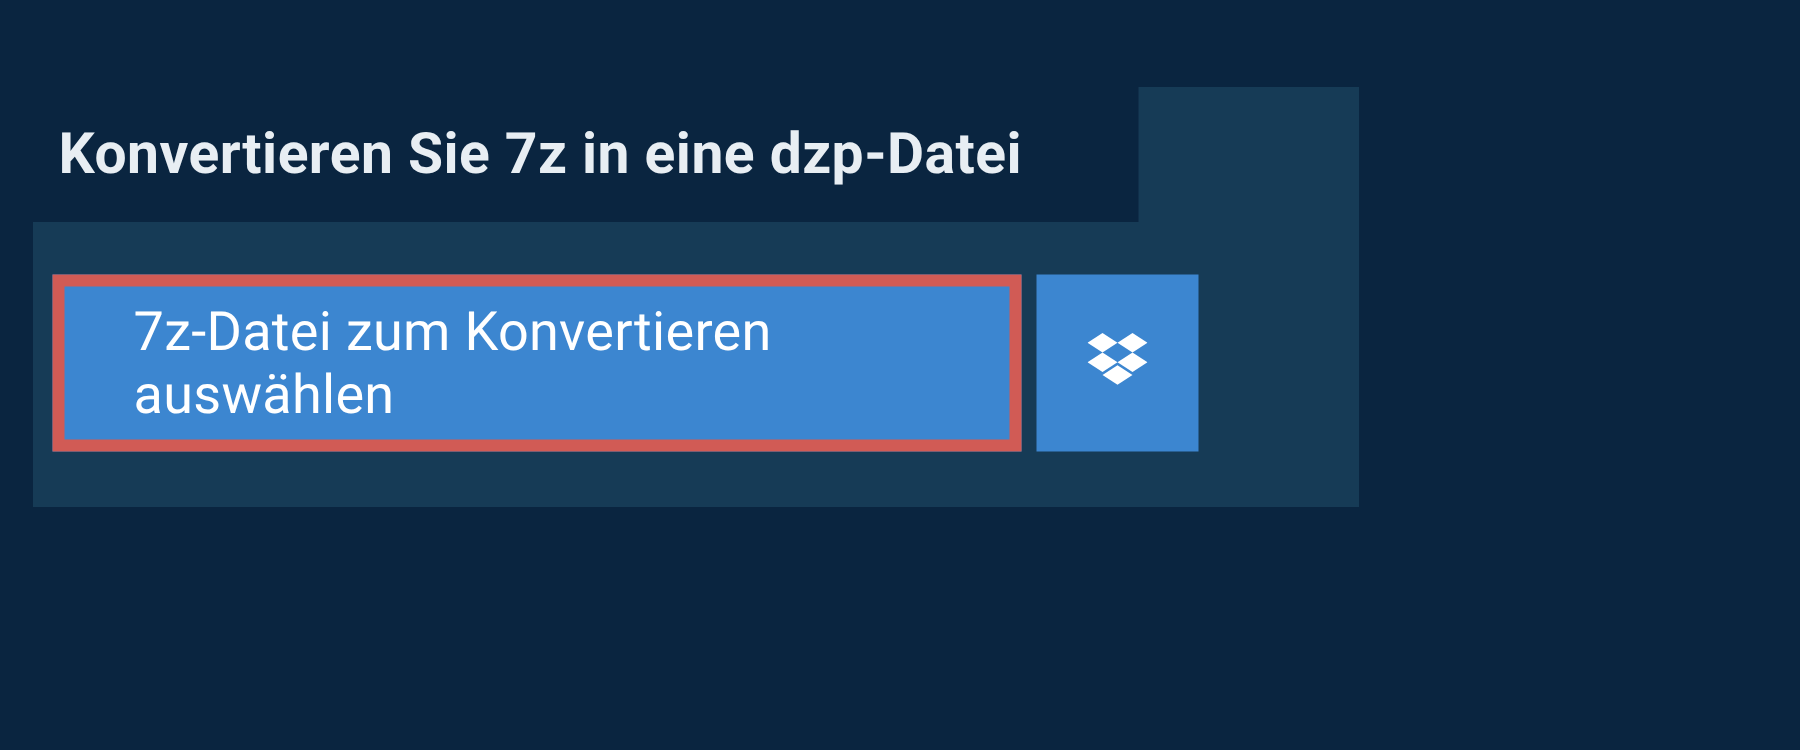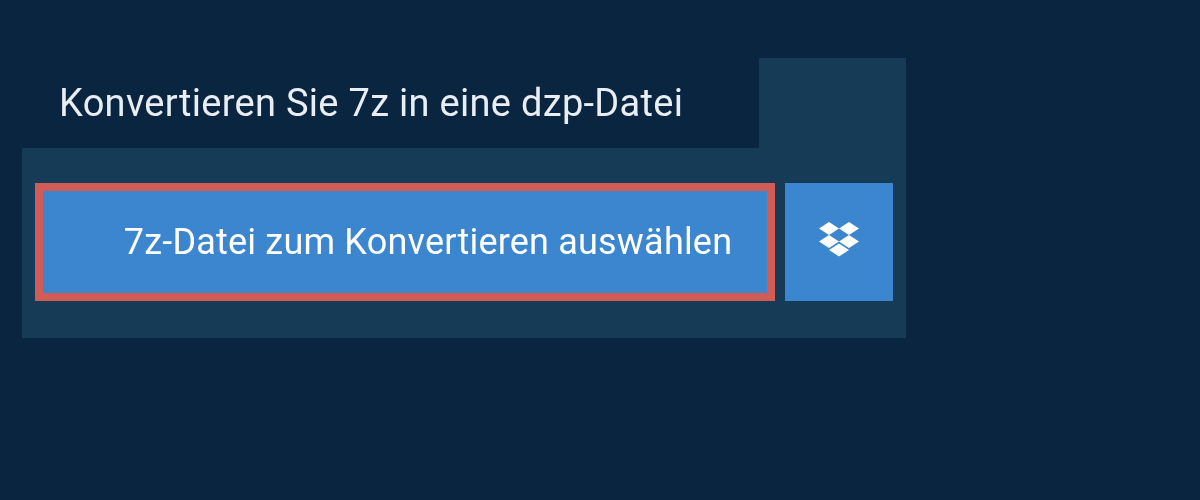--- a/index.html
+++ b/index.html
@@ -29,34 +29,33 @@
       width: 737px;
       height: 90px;
       background: #0a2540;
       display: flex;
       align-items: center;
       padding-left: 17px;
     }
     .title {
       color: #e8eef3;
       font-size: 38px;
-      font-weight: 400;
+      font-weight: 700;
       letter-spacing: 0.3px;
-      margin-left: 20px;
     }
     .button-row {
       position: absolute;
       left: 13px;
       top: 125px;
       display: flex;
       gap: 10px;
       align-items: stretch;
     }
     .select-button {
-      width: 740px;
+      width: 646px;
       height: 118px;
       background: #3c86d0;
       border: 8px solid #d15b55;
       display: flex;
       align-items: center;
       justify-content: center;
       cursor: pointer;
       padding-left: 46px;
     }
     .select-button-text {

